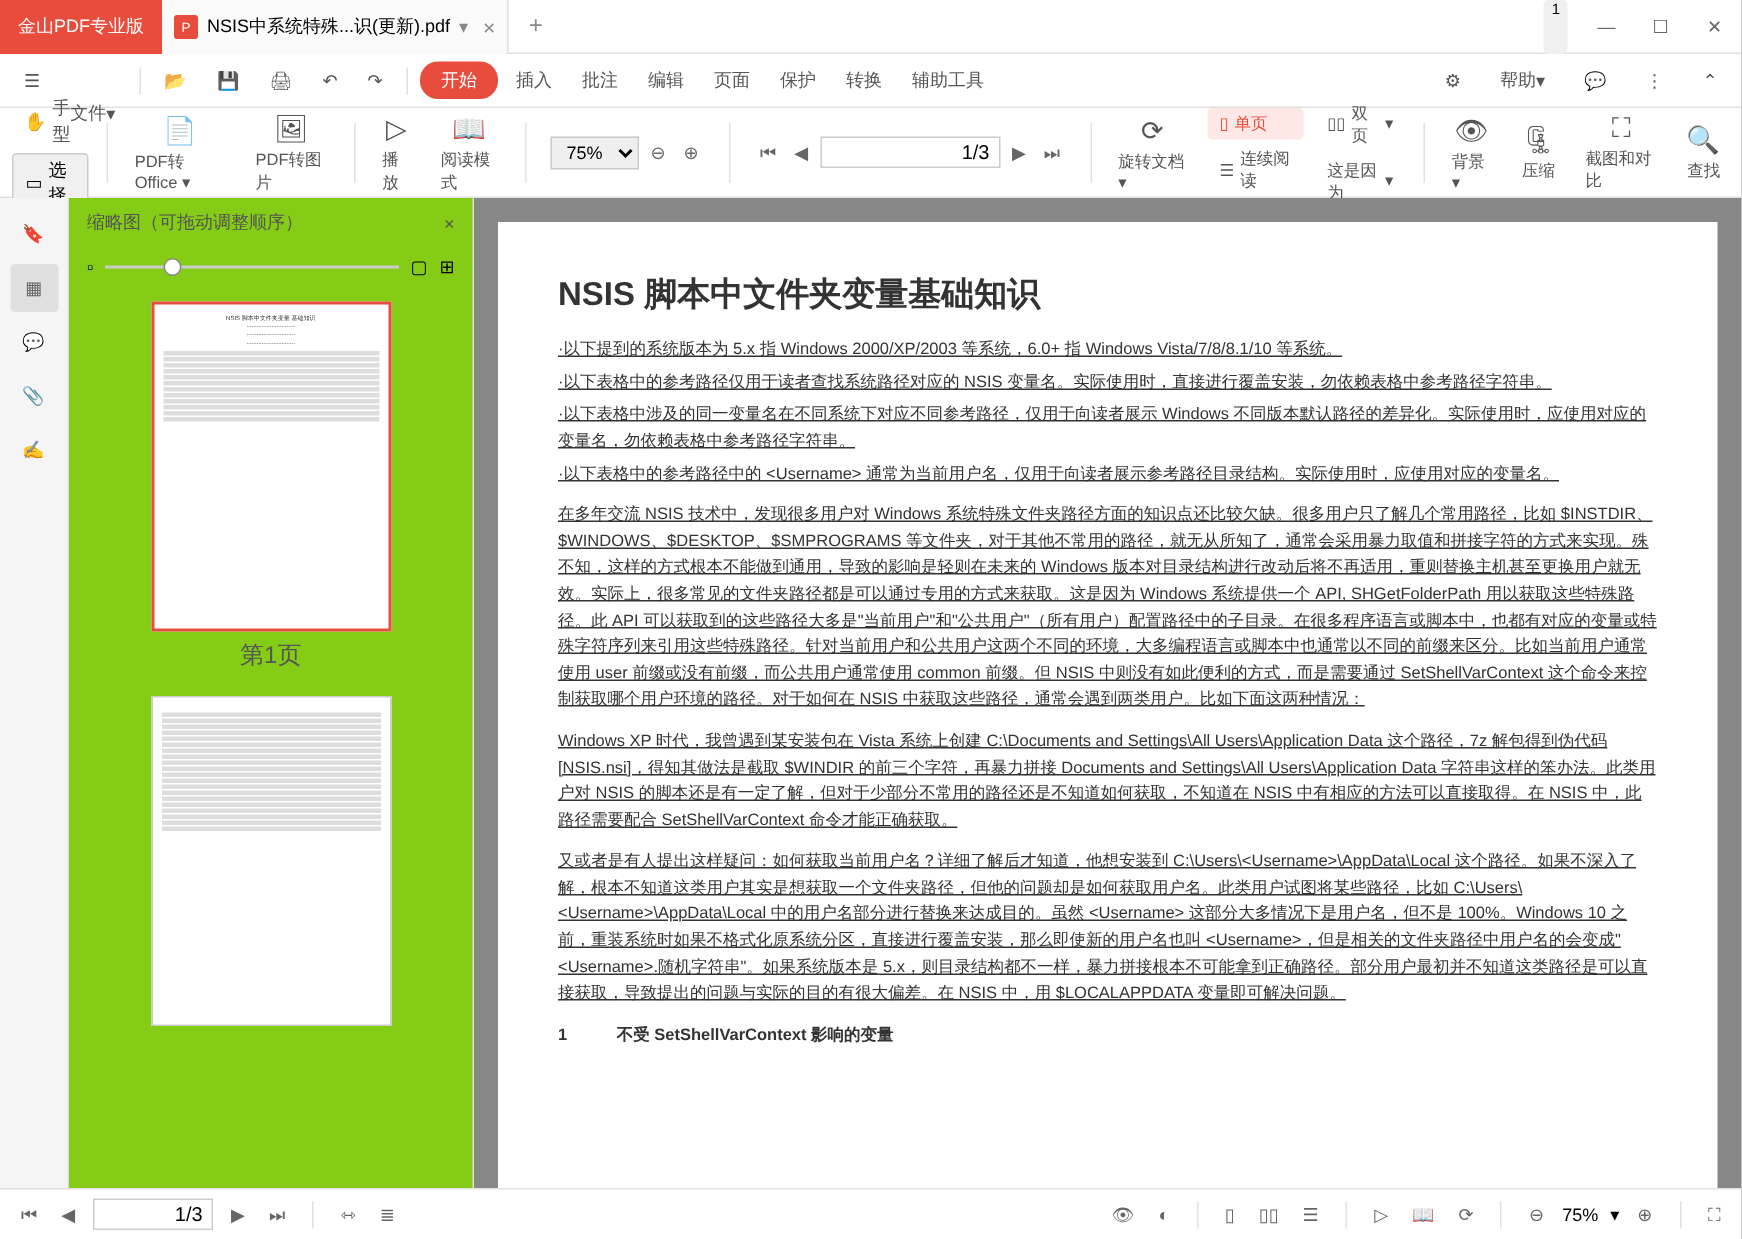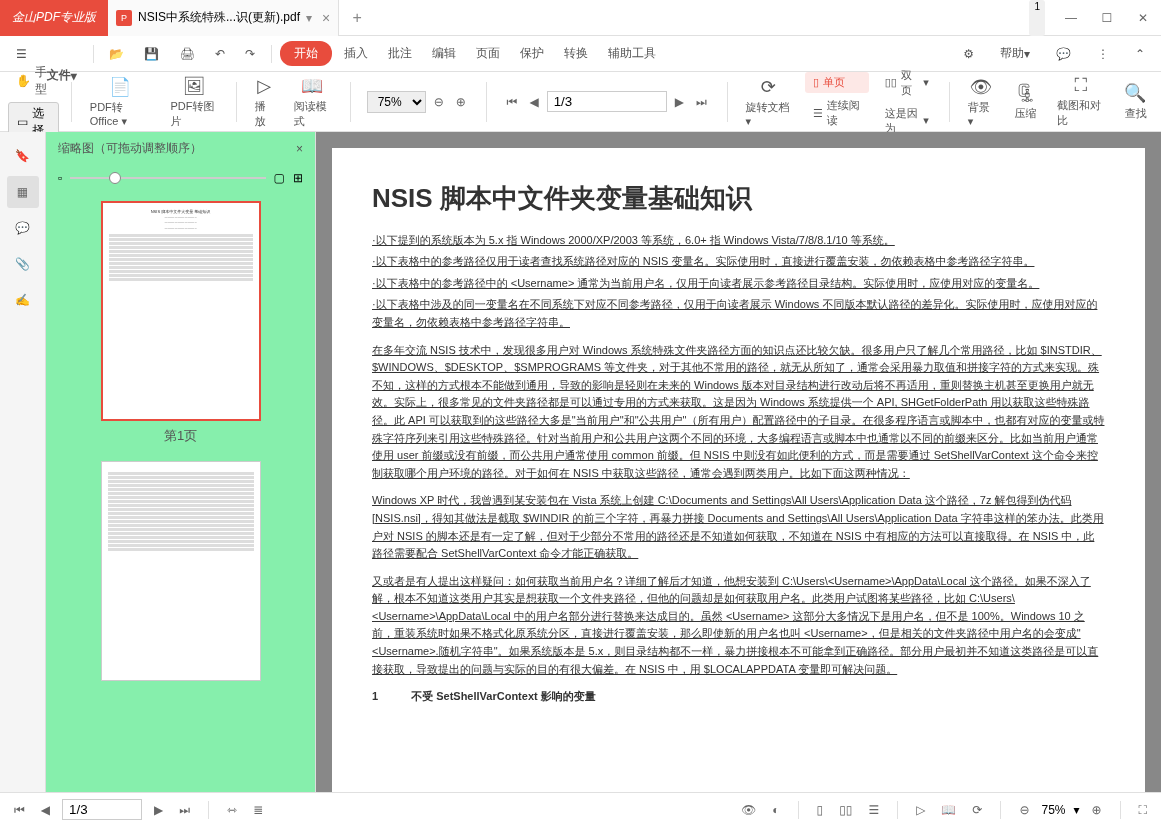--- a/index.html
+++ b/index.html
@@ -1,64 +1,64 @@
 <!DOCTYPE html>
 <html><head>
 <meta charset="utf-8">
 <style>
 * { margin: 0; padding: 0; box-sizing: border-box; }
 body { font-family: "Microsoft YaHei", sans-serif; font-size: 12px; background: #f5f5f5; overflow: hidden; width: 1161px; height: 826px; }
 .titlebar { height: 36px; background: #fff; display: flex; align-items: center; border-bottom: 1px solid #e0e0e0; }
-.logo { background: #e84c3d; color: #fff; padding: 0 12px; height: 36px; display: flex; align-items: center; font-size: 12px; font-style: italic; }
+.logo { background: #e84c3d; color: #fff; padding: 0 12px; height: 36px; display: flex; align-items: center; font-size: 12px; }
 .tab { display: flex; align-items: center; height: 36px; padding: 0 8px; background: #fafafa; border-right: 1px solid #e0e0e0; }
 .tab-icon { width: 16px; height: 16px; background: #e84c3d; border-radius: 2px; margin-right: 6px; display: flex; align-items: center; justify-content: center; color: #fff; font-size: 9px; }
 .tab-close { margin-left: 10px; color: #888; cursor: pointer; font-size: 14px; }
 .tab-add { width: 36px; height: 36px; display: flex; align-items: center; justify-content: center; color: #888; cursor: pointer; font-size: 16px; }
 .win-controls { margin-left: auto; display: flex; }
 .win-btn { width: 36px; height: 36px; display: flex; align-items: center; justify-content: center; color: #666; cursor: pointer; }
 .win-badge { background: #f0f0f0; border-radius: 3px; padding: 1px 5px; font-size: 10px; margin-right: 8px; }
 .menubar { height: 36px; background: #fff; display: flex; align-items: center; padding: 0 8px; border-bottom: 1px solid #e0e0e0; gap: 4px; }
 .menu-btn { padding: 4px 8px; color: #555; cursor: pointer; display: flex; align-items: center; }
-.menu-btn.file { font-weight: 700; margin-top: 44px; }
+.menu-btn.file { font-weight: 400; margin-top: 44px; }
 .menu-sep { width: 1px; height: 18px; background: #e0e0e0; margin: 0 4px; }
 .menu-start { background: #e84c3d; color: #fff; padding: 4px 14px; border-radius: 12px; }
 .menu-right { margin-left: auto; display: flex; align-items: center; gap: 10px; }
 .toolbar { height: 60px; background: #fff; display: flex; align-items: center; padding: 0 8px; border-bottom: 1px solid #e0e0e0; gap: 8px; }
 .tool-group { display: flex; flex-direction: column; align-items: center; gap: 2px; padding: 0 6px; }
 .tool-group2 { display: flex; align-items: center; gap: 4px; padding: 0 4px; }
 .tool-label { font-size: 11px; color: #555; }
 .tool-icon { font-size: 18px; color: #555; }
 .tool-sep { width: 1px; height: 40px; background: #e0e0e0; margin: 0 4px; }
 .zoom-select { border: 1px solid #ccc; padding: 2px 6px; font-size: 12px; }
-.page-input { border: 1px solid #ccc; padding: 2px 6px; width: 120px; text-align: left; }
+.page-input { border: 1px solid #ccc; padding: 2px 6px; width: 120px; text-align: right; }
 .hand-btn { display: flex; align-items: center; gap: 4px; padding: 2px 8px; color: #555; }
 .select-btn { display: flex; align-items: center; gap: 4px; padding: 2px 8px; background: #f0f0f0; border: 1px solid #ccc; border-radius: 3px; }
 .dual-btn { display: flex; flex-direction: column; gap: 2px; }
 .view-btn { display: flex; align-items: center; gap: 4px; padding: 3px 8px; color: #555; font-size: 11px; }
 .view-btn.active { background: #fde8e6; color: #e84c3d; border-radius: 3px; }
 .content { display: flex; height: 660px; background: #888; }
 .left-tabs { width: 46px; background: #f5f5f5; display: flex; flex-direction: column; align-items: center; padding: 8px 0; gap: 4px; border-right: 1px solid #ddd; }
 .lt-btn { width: 32px; height: 32px; display: flex; align-items: center; justify-content: center; color: #666; cursor: pointer; border-radius: 3px; }
 .lt-btn.active { background: #e0e0e0; }
-.thumbnails { width: 270px; background: #86efac; display: flex; flex-direction: column; border-right: 1px solid #ddd; }
+.thumbnails { width: 270px; background: #84cc16; display: flex; flex-direction: column; border-right: 1px solid #ddd; }
 .thumb-header { padding: 8px 12px; display: flex; justify-content: space-between; align-items: center; color: #555; font-size: 12px; }
 .thumb-controls { padding: 6px 12px; display: flex; align-items: center; gap: 8px; }
 .thumb-slider { flex: 1; height: 2px; background: #ccc; position: relative; }
 .thumb-slider::after { content: ''; position: absolute; width: 10px; height: 10px; background: #fff; border: 1px solid #888; border-radius: 50%; top: -5px; left: 20%; }
 .thumb-list { flex: 1; overflow: auto; padding: 10px; }
 .thumb-item { margin-bottom: 16px; text-align: center; }
 .thumb-page { width: 160px; height: 220px; background: #fff; border: 2px solid #e84c3d; margin: 0 auto 6px; padding: 6px; position: relative; }
 .thumb-page2 { width: 160px; height: 220px; background: #fff; border: 1px solid #ccc; margin: 0 auto 6px; padding: 6px; }
 .thumb-content { font-size: 4px; color: #333; line-height: 1.3; }
 .thumb-table { margin-top: 4px; }
 .thumb-table div { height: 3px; background: #ddd; margin-bottom: 1px; }
-.thumb-label { font-size: 13px; color: #555; }
+.thumb-label { font-size: 16px; color: #555; }
 .doc-area { flex: 1; background: #888; overflow: auto; padding: 16px; }
 .page { background: #fff; padding: 30px 40px; font-size: 11px; line-height: 1.6; color: #333; min-height: 800px; }
-.page h1 { font-size: 26px; margin-bottom: 12px; font-weight: bold; }
+.page h1 { font-size: 22px; margin-bottom: 12px; font-weight: bold; }
 .page p { margin-bottom: 4px; }
 .page .section { margin-bottom: 10px; text-decoration: underline; }
 .statusbar { height: 34px; background: #fff; display: flex; align-items: center; padding: 0 10px; border-top: 1px solid #e0e0e0; gap: 8px; }
 .sb-sep { width: 1px; height: 18px; background: #e0e0e0; margin: 0 6px; }
 .sb-icon { color: #666; cursor: pointer; padding: 2px 4px; }
 .sb-spacer { flex: 1; }
 </style>
 </head>
 <body>
 
@@ -243,22 +243,22 @@
           </div>
       </div>
     </div>
   </div>
   <div class="doc-area">
     <div class="page">
       <h1>NSIS 脚本中文件夹变量基础知识</h1>
       <div class="section">
         <p>·以下提到的系统版本为 5.x 指 Windows 2000/XP/2003 等系统，6.0+ 指 Windows Vista/7/8/8.1/10 等系统。</p>
         <p>·以下表格中的参考路径仅用于读者查找系统路径对应的 NSIS 变量名。实际使用时，直接进行覆盖安装，勿依赖表格中参考路径字符串。</p>
+        <p>·以下表格中涉及的同一变量名在不同系统下对应不同参考路径，仅用于向读者展示 Windows 不同版本默认路径的差异化。实际使用时，应使用对应的变量名，勿依赖表格中参考路径字符串。</p>
         <p>·以下表格中的参考路径中的 &lt;Username&gt; 通常为当前用户名，仅用于向读者展示参考路径目录结构。实际使用时，应使用对应的变量名。</p>
-        <p>·以下表格中涉及的同一变量名在不同系统下对应不同参考路径，仅用于向读者展示 Windows 不同版本默认路径的差异化。实际使用时，应使用对应的变量名，勿依赖表格中参考路径字符串。</p>
       </div>
       <p class="section">在多年交流 NSIS 技术中，发现很多用户对 Windows 系统特殊文件夹路径方面的知识点还比较欠缺。很多用户只了解几个常用路径，比如 $INSTDIR、$WINDOWS、$DESKTOP、$SMPROGRAMS 等文件夹，对于其他不常用的路径，就无从所知了，通常会采用暴力取值和拼接字符的方式来实现。殊不知，这样的方式根本不能做到通用，导致的影响是轻则在未来的 Windows 版本对目录结构进行改动后将不再适用，重则替换主机甚至更换用户就无效。实际上，很多常见的文件夹路径都是可以通过专用的方式来获取。这是因为 Windows 系统提供一个 API, SHGetFolderPath 用以获取这些特殊路径。此 API 可以获取到的这些路径大多是"当前用户"和"公共用户"（所有用户）配置路径中的子目录。在很多程序语言或脚本中，也都有对应的变量或特殊字符序列来引用这些特殊路径。针对当前用户和公共用户这两个不同的环境，大多编程语言或脚本中也通常以不同的前缀来区分。比如当前用户通常使用 user 前缀或没有前缀，而公共用户通常使用 common 前缀。但 NSIS 中则没有如此便利的方式，而是需要通过 SetShellVarContext 这个命令来控制获取哪个用户环境的路径。对于如何在 NSIS 中获取这些路径，通常会遇到两类用户。比如下面这两种情况：</p>
       <p class="section">Windows XP 时代，我曾遇到某安装包在 Vista 系统上创建 C:\Documents and Settings\All Users\Application Data 这个路径，7z 解包得到伪代码[NSIS.nsi]，得知其做法是截取 $WINDIR 的前三个字符，再暴力拼接 Documents and Settings\All Users\Application Data 字符串这样的笨办法。此类用户对 NSIS 的脚本还是有一定了解，但对于少部分不常用的路径还是不知道如何获取，不知道在 NSIS 中有相应的方法可以直接取得。在 NSIS 中，此路径需要配合 SetShellVarContext 命令才能正确获取。</p>
       <p class="section">又或者是有人提出这样疑问：如何获取当前用户名？详细了解后才知道，他想安装到 C:\Users\&lt;Username&gt;\AppData\Local 这个路径。如果不深入了解，根本不知道这类用户其实是想获取一个文件夹路径，但他的问题却是如何获取用户名。此类用户试图将某些路径，比如 C:\Users\&lt;Username&gt;\AppData\Local 中的用户名部分进行替换来达成目的。虽然 &lt;Username&gt; 这部分大多情况下是用户名，但不是 100%。Windows 10 之前，重装系统时如果不格式化原系统分区，直接进行覆盖安装，那么即使新的用户名也叫 &lt;Username&gt;，但是相关的文件夹路径中用户名的会变成"&lt;Username&gt;.随机字符串"。如果系统版本是 5.x，则目录结构都不一样，暴力拼接根本不可能拿到正确路径。部分用户最初并不知道这类路径是可以直接获取，导致提出的问题与实际的目的有很大偏差。在 NSIS 中，用 $LOCALAPPDATA 变量即可解决问题。</p>
       <p><b>1</b>　　　<b>不受 SetShellVarContext 影响的变量</b></p>
 
     </div>
   </div>
 </div>
 

